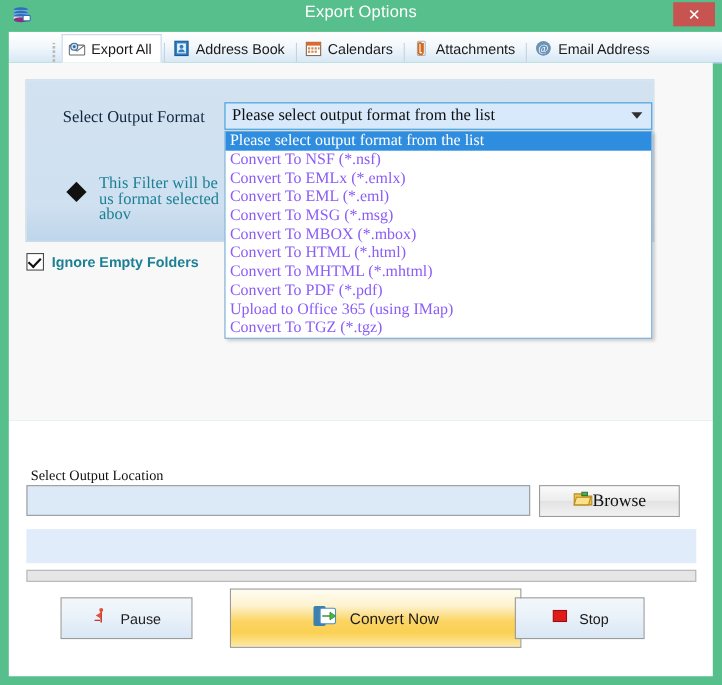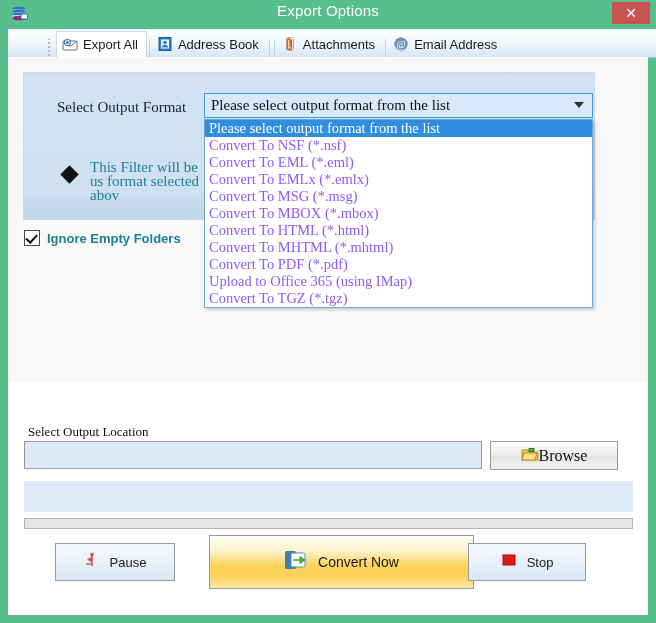--- a/index.html
+++ b/index.html
@@ -202,20 +202,38 @@
           <rect x="2" y="1.5" width="12" height="13" fill="#2f7fc4" stroke="#1d5a90"></rect>
           <rect x="4" y="3.5" width="8" height="9" fill="#e8f2fb"></rect>
           <circle cx="8" cy="6.5" r="1.8" fill="#2f7fc4"></circle>
           <path d="M5 11.5c0-1.8 1.4-2.8 3-2.8s3 1 3 2.8z" fill="#2f7fc4"></path>
         </svg>
       </span>
       <span>Address Book</span>
     </div>
     <span class="tab-sep"></span>
 
+    <div class="tab">
+      <span class="ic">
+        <svg width="16" height="16" viewBox="0 0 16 16">
+          <rect x="1.5" y="2.5" width="13" height="12" fill="#ffffff" stroke="#8a6a4a"></rect>
+          <rect x="1.5" y="2.5" width="13" height="3" fill="#e06a2c"></rect>
+          <g fill="#c98a5a">
+            <rect x="3" y="7" width="2" height="2"></rect>
+              <rect x="6" y="7" width="2" height="2"></rect>
+            <rect x="9" y="7" width="2" height="2"></rect>
+              <rect x="12" y="7" width="1.5" height="2"></rect>
+            <rect x="3" y="10" width="2" height="2"></rect>
+              <rect x="6" y="10" width="2" height="2"></rect>
+            <rect x="9" y="10" width="2" height="2"></rect>
+          </g>
+        </svg>
+      </span>
+      <span>Calendars</span>
+    </div>
     <span class="tab-sep"></span>
 
     <div class="tab">
       <span class="ic">
         <svg width="16" height="16" viewBox="0 0 16 16">
           <rect x="4.5" y="1.5" width="7" height="13" rx="1" fill="#ffffff" stroke="#b0b0b0"></rect>
           <path d="M9.5 3.2v8.2a2 2 0 0 1-4 0V4.2a1.3 1.3 0 0 1 2.6 0v7" fill="none" stroke="#d06a1e" stroke-width="1.6"></path>
         </svg>
       </span>
       <span>Attachments</span>
@@ -248,22 +266,22 @@
   </div>
 
   <div class="combo">
     <span class="combo-text">Please select output format from the list</span>
     <span class="combo-arrow"></span>
   </div>
 
   <div class="dropdown" id="dropdown-list">
       <div class="dd-item sel">Please select output format from the list</div>
       <div class="dd-item">Convert To NSF (*.nsf)</div>
+      <div class="dd-item">Convert To EMLx (*.emlx)</div>
       <div class="dd-item">Convert To EML (*.eml)</div>
-      <div class="dd-item">Convert To EMLx (*.emlx)</div>
       <div class="dd-item">Convert To MSG (*.msg)</div>
       <div class="dd-item">Convert To MBOX (*.mbox)</div>
       <div class="dd-item">Convert To HTML (*.html)</div>
       <div class="dd-item">Convert To MHTML (*.mhtml)</div>
       <div class="dd-item">Convert To PDF (*.pdf)</div>
       <div class="dd-item">Upload to Office 365 (using IMap)</div>
       <div class="dd-item">Convert To TGZ (*.tgz)</div>
     </div>
 
   <div class="out-label">Select Output Location</div>

